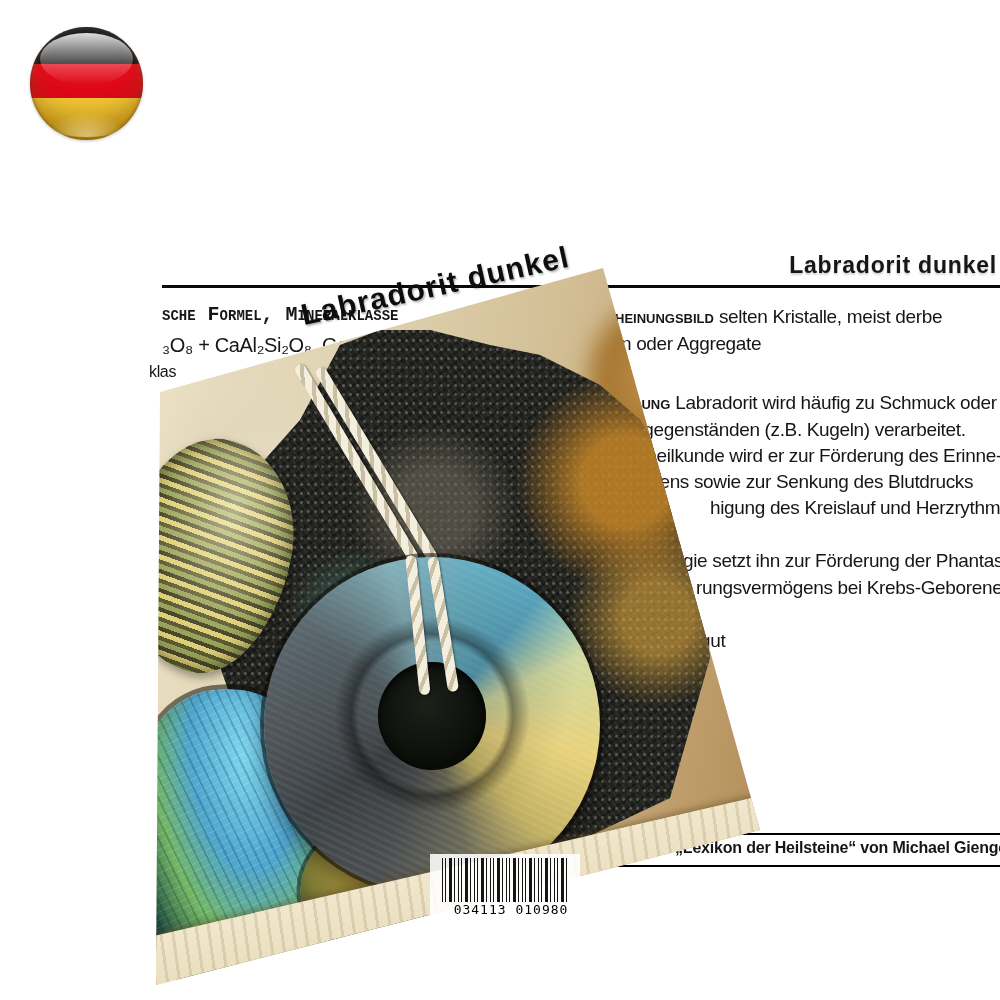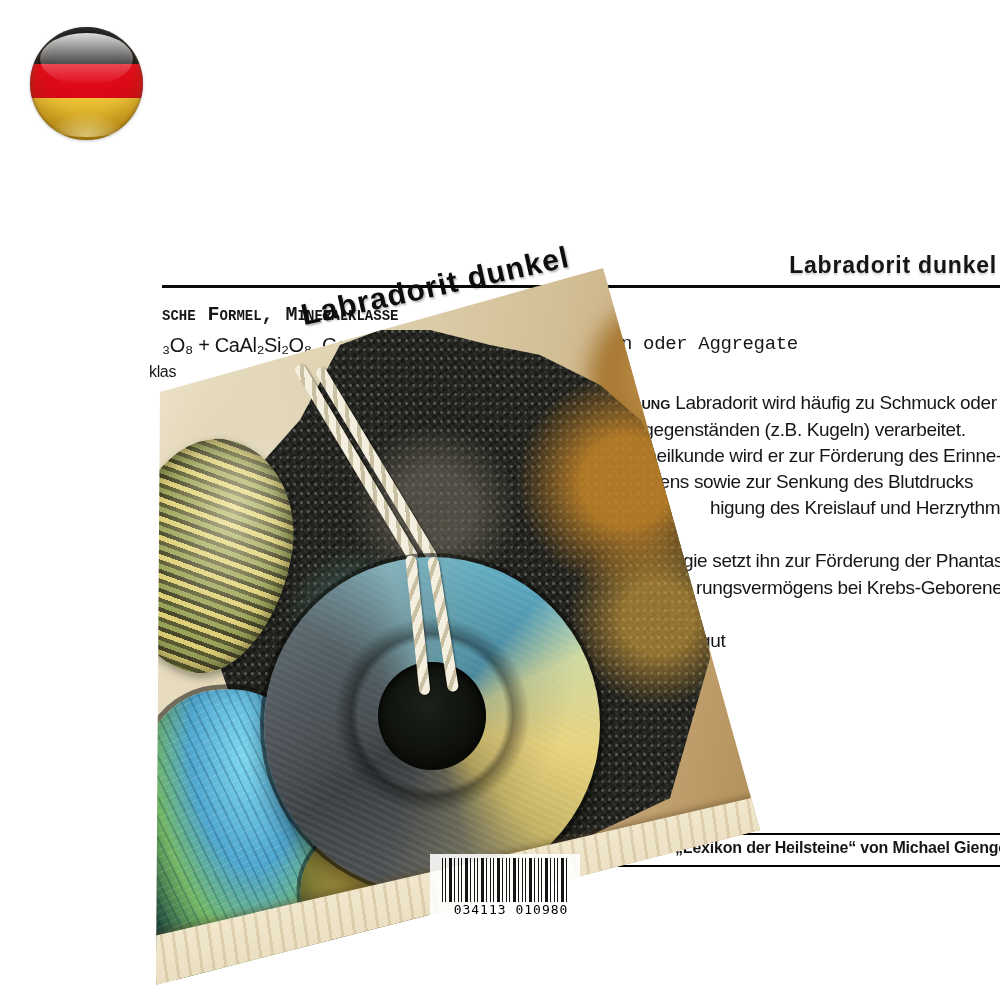--- a/index.html
+++ b/index.html
@@ -138,21 +138,22 @@
   <div class="flag"></div>
 
   <div class="page-title">Labradorit dunkel</div>
   <div class="rule"></div>
 
   <div class="lline left-l1 sc">sche Formel, Mineralklasse</div>
   <div class="lline left-l2">₃O₈ + CaAl₂Si₂O₈, Ge</div>
   <div class="lline left-l3">klas</div>
 
   <div class="right-col">
-      <div class="rline" style="left: 621px; top: 332px; font-family: Liberation Mono, monospace;">n oder Aggregate</div>
+      <div class="rline" style="left: 615px; top: 305px;"><span class="sc">heinungsbild</span> selten Kristalle, meist derbe</div>
+      <div class="rline" style="left: 621px; top: 332px;">n oder Aggregate</div>
       <div class="rline" style="left: 632px; top: 391px;"><span class="sc">dung</span> Labradorit wird häufig zu Schmuck oder</div>
       <div class="rline" style="left: 624px; top: 418px;">nsgegenständen (z.B. Kugeln) verarbeitet.</div>
       <div class="rline" style="left: 636px; top: 444px;">nheilkunde wird er zur Förderung des Erinne-</div>
       <div class="rline" style="left: 639px; top: 470px;">ögens sowie zur Senkung des Blutdrucks</div>
       <div class="rline" style="left: 710px; top: 496px;">higung des Kreislauf und Herzrythmus ein-</div>
       <div class="rline" style="left: 683px; top: 549px;">gie setzt ihn zur Förderung der Phantasie</div>
       <div class="rline" style="left: 696px; top: 576px;">rungsvermögens bei Krebs-Geborenen.</div>
       <div class="rline" style="left: 700px; top: 629px;">gut</div>
     </div>
 

